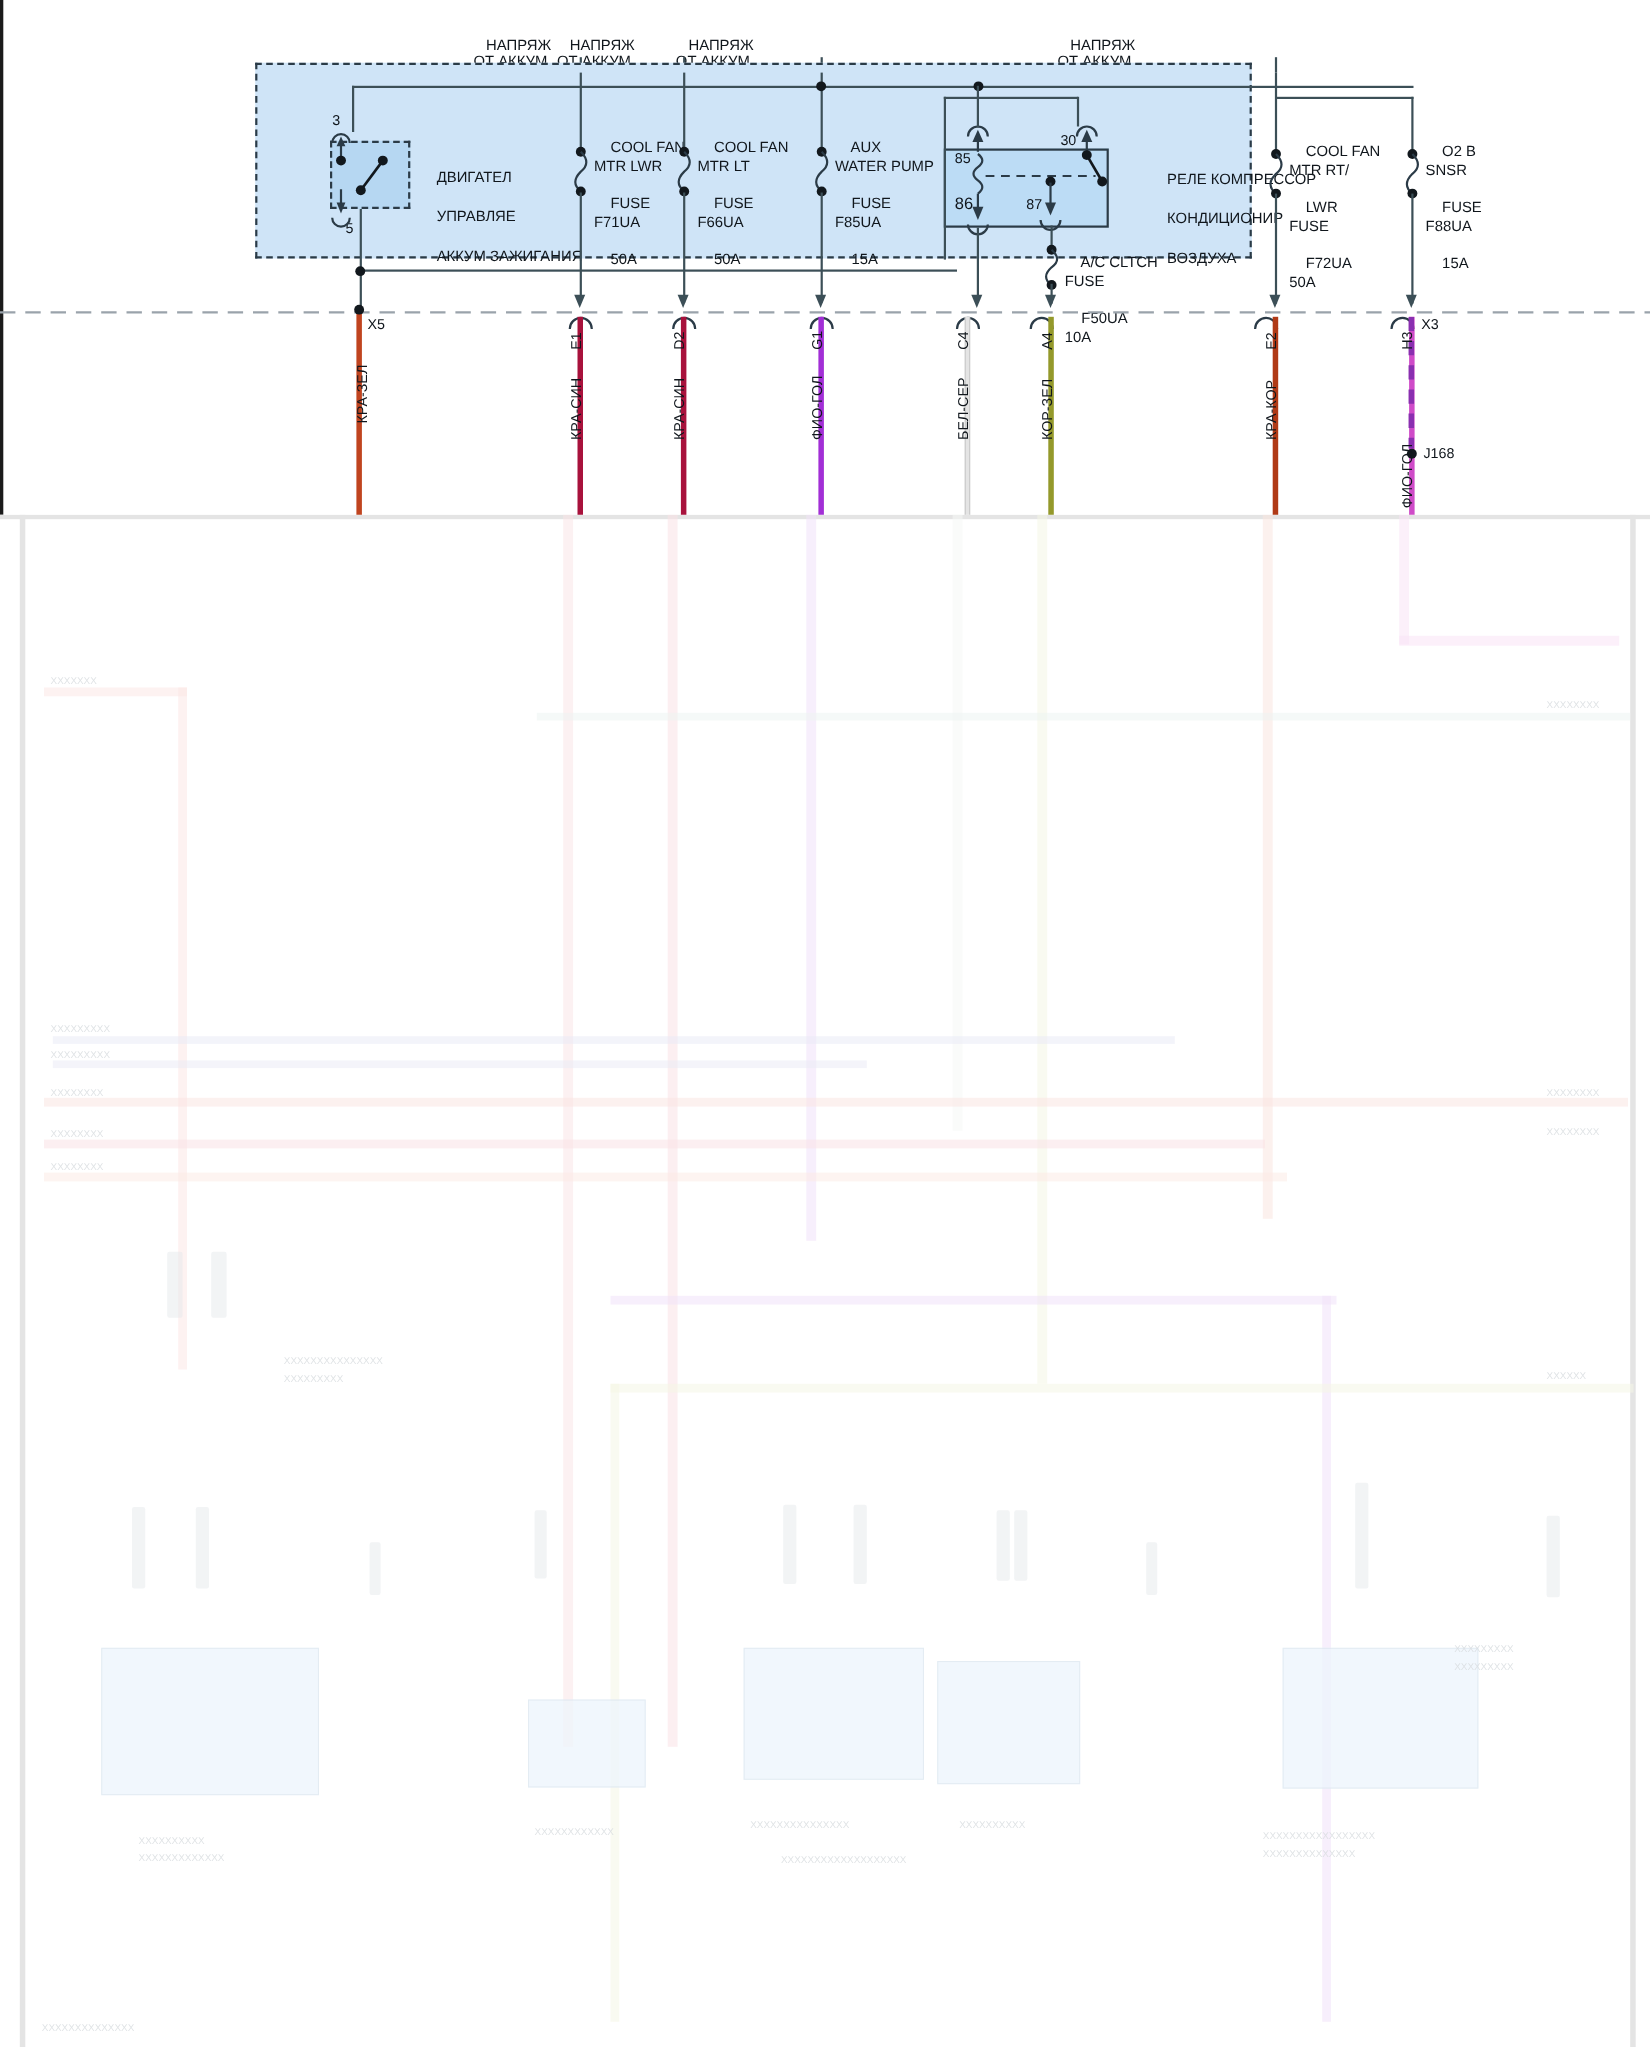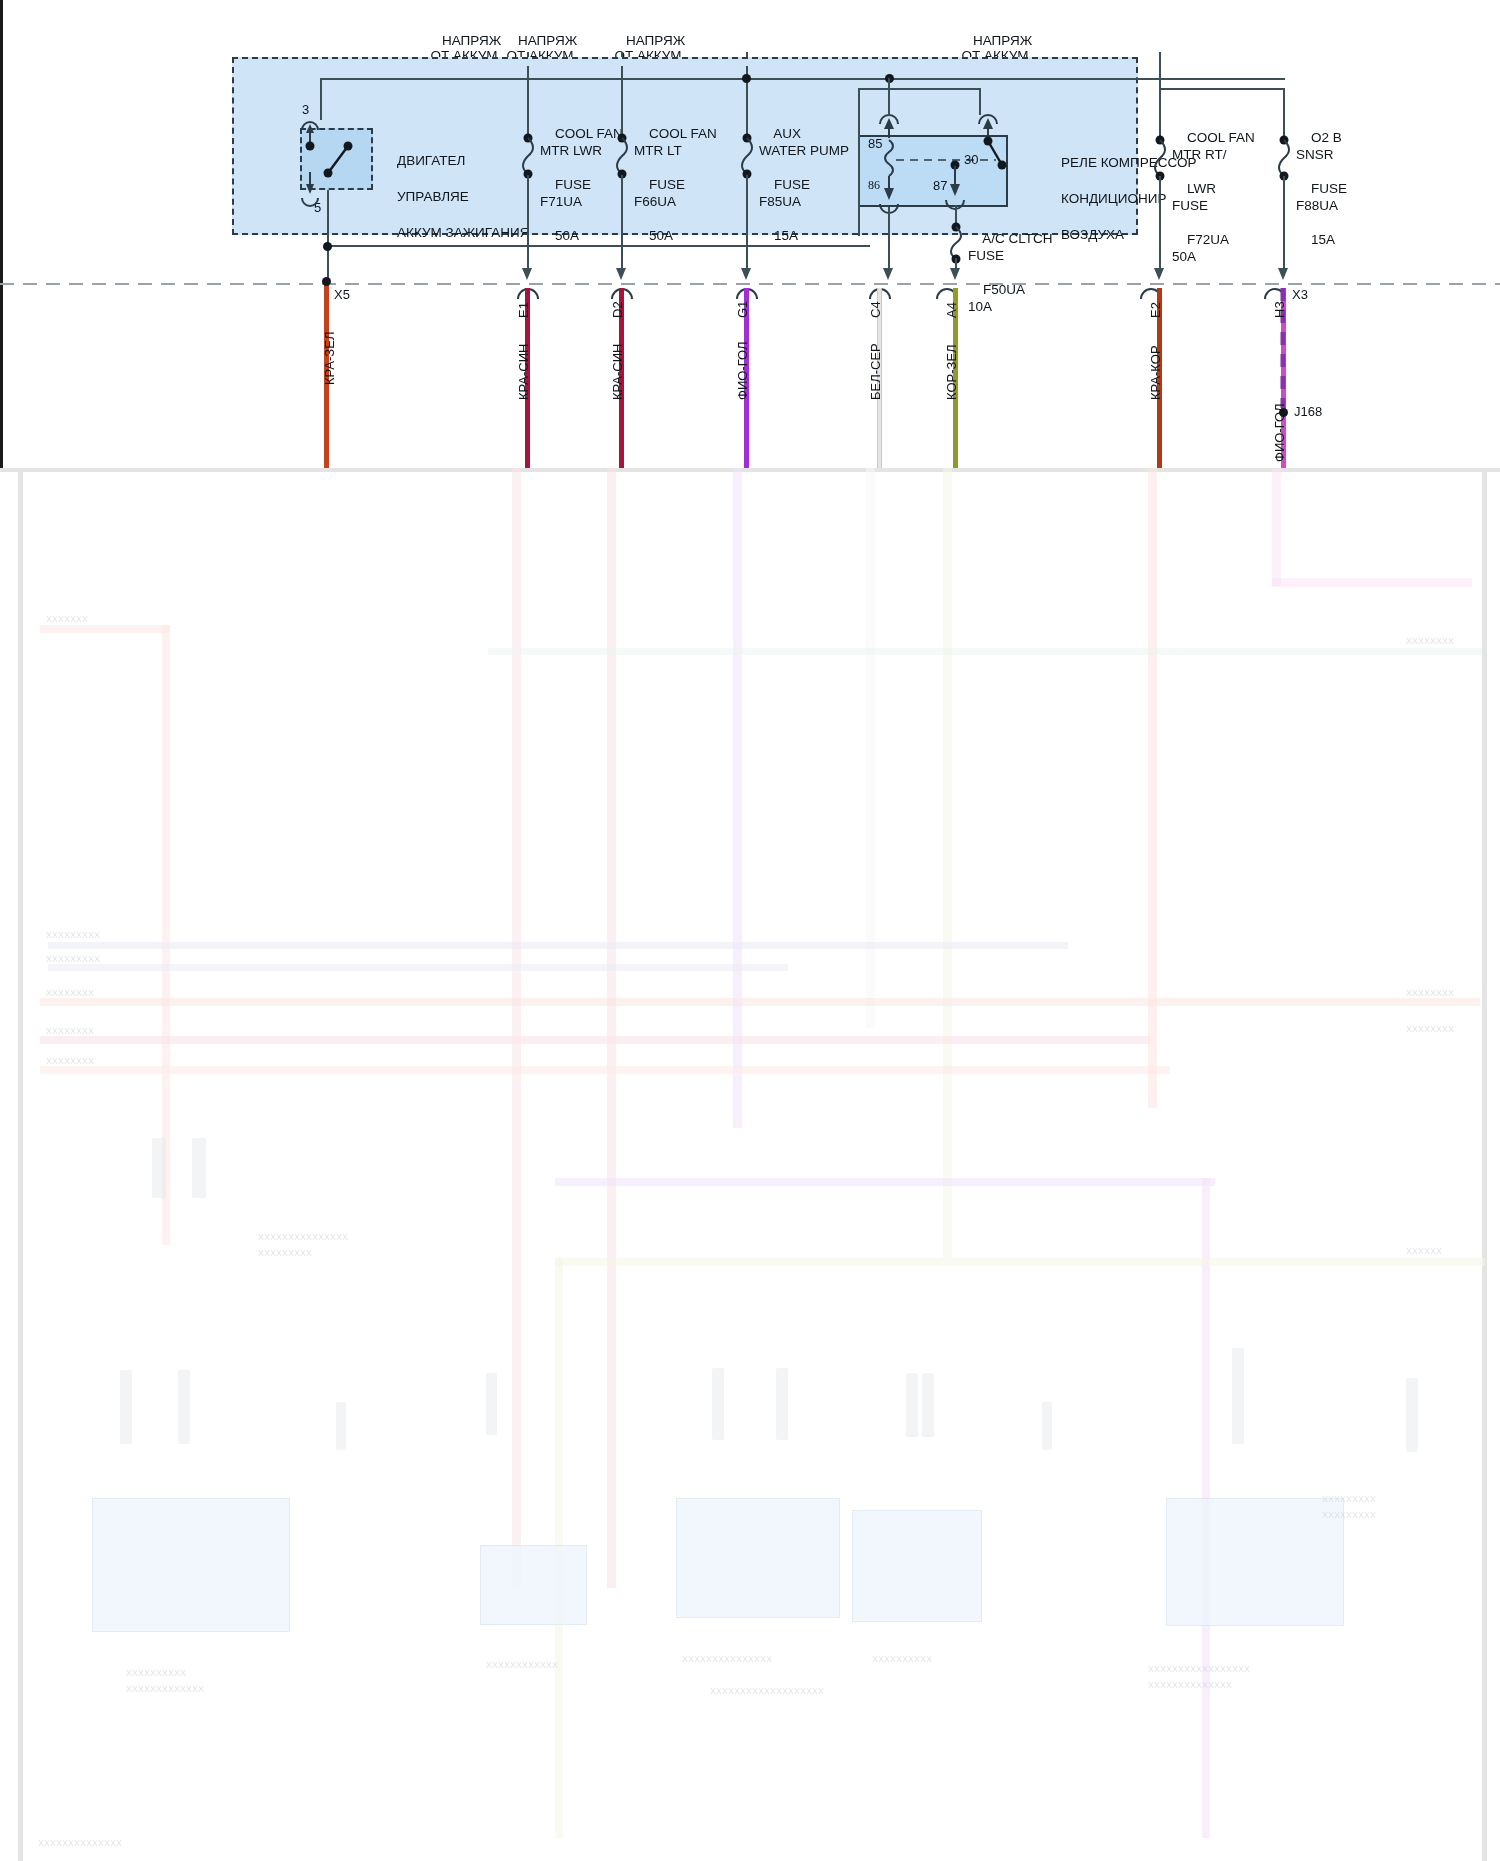--- a/index.html
+++ b/index.html
@@ -159,22 +159,22 @@
     <polygon points="138,18 133,29 143,29" fill="#2b3b47"></polygon>
     <circle cx="138" cy="41" r="4.5" fill="#12181d"></circle>
     <circle cx="152" cy="65" r="4.5" fill="#12181d"></circle>
     <line x1="138" y1="41" x2="152" y2="65" stroke="#12181d" stroke-width="2.4"></line>
     <circle cx="105" cy="65" r="4.5" fill="#12181d"></circle>
     <line x1="105" y1="66" x2="105" y2="88" stroke="#2b3b47" stroke-width="2"></line>
     <polygon points="105,96 100,84 110,84" fill="#2b3b47"></polygon>
     <path d="M96,100 a9,9 0 0,0 18,0" fill="none" stroke="#2b3b47" stroke-width="2"></path>
   </svg>
   <div class="txt" style="left:868px;top:136px;font-size:13px;">85</div>
-  <div class="txt" style="left:868px;top:178px;font-size:12px;font-family:Liberation Serif, serif;">86</div>
-  <div class="txt" style="left:964px;top:152px;font-size:13px;">30</div>
+  <div class="txt" style="left:868px;top:178px;font-size:15px;">86</div>
+  <div class="txt" style="left:964px;top:120px;font-size:13px;">30</div>
   <div class="txt" style="left:933px;top:178px;font-size:13px;">87</div>
   <div class="txt" style="left:1046px;top:136px;line-height:18px;">
     <span>РЕЛЕ КОМПРЕССОР</span><br>
     <span>КОНДИЦИОНИР</span><br>
     <span>ВОЗДУХА</span>
   </div>
 
   <div class="wire" style="left:858px;top:88px;width:2px;height:148px;"></div>
   <div class="wire" style="left:858px;top:88px;width:122px;height:2px;"></div>
   <div class="wire" style="left:979px;top:88px;width:2px;height:27px;"></div>

